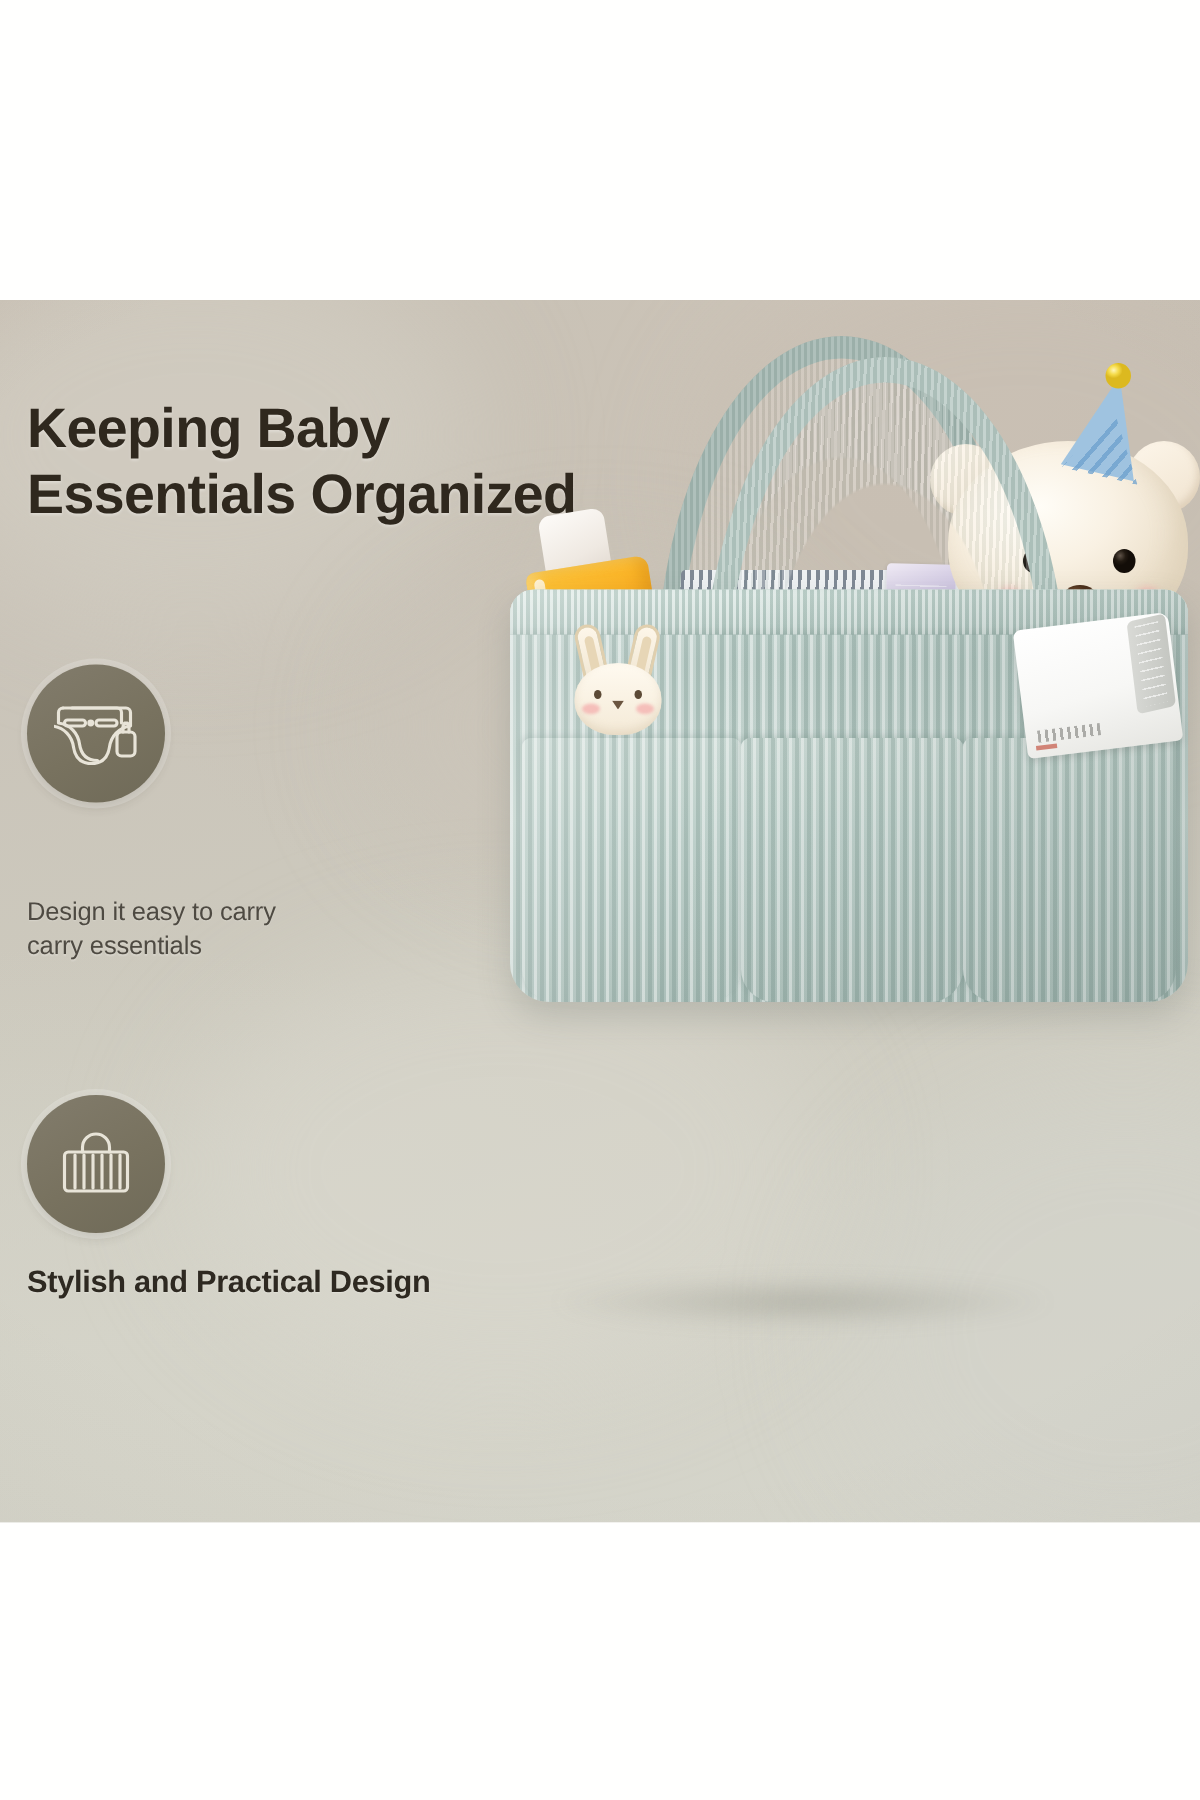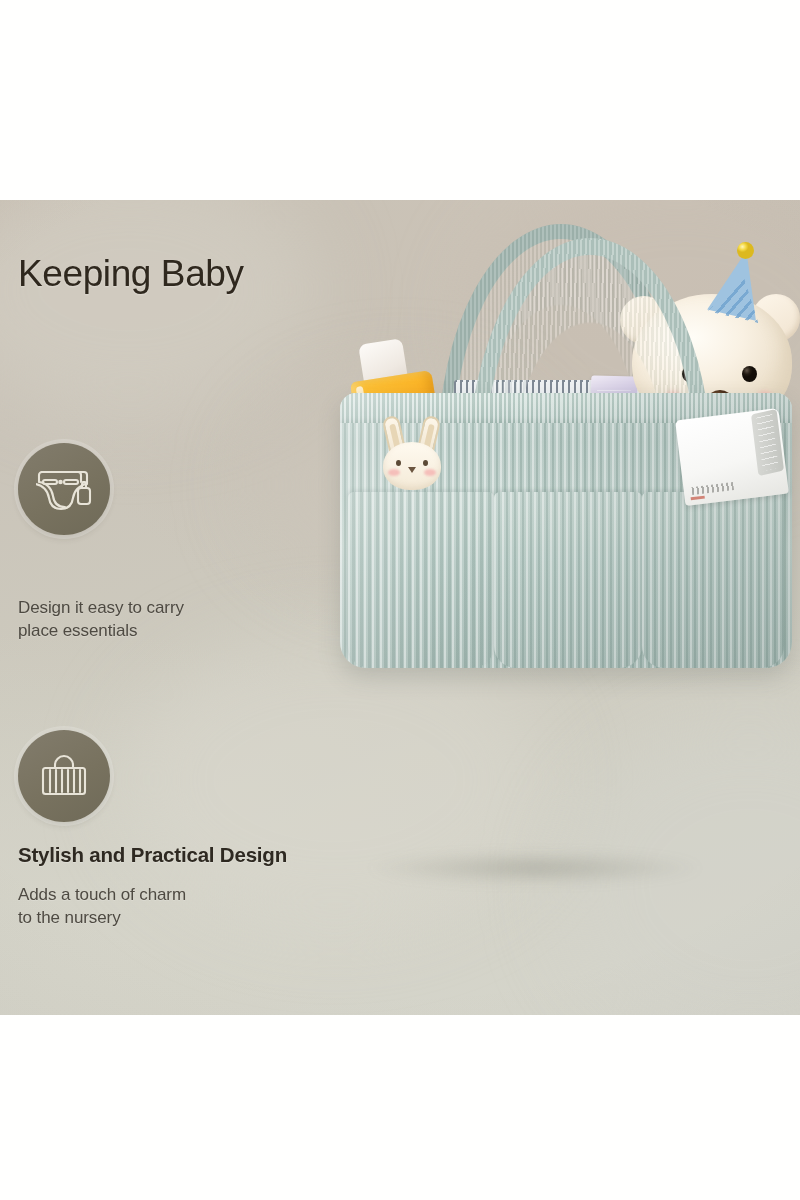--- a/index.html
+++ b/index.html
@@ -33,22 +33,22 @@
   .b3 { left:120px;  top:430px;  width:430px; height:300px; background:rgba(219,218,208,.5); }
   .b4 { left:560px;  top:520px;  width:380px; height:330px; background:rgba(212,212,203,.5); }
   .b5 { left:250px;  top:180px;  width:300px; height:210px; background:rgba(205,198,187,.45); }
   .bg-vignette {
     position:absolute; inset:0;
     background:radial-gradient(130% 100% at 50% 45%, rgba(0,0,0,0) 52%, rgba(90,84,74,.10) 100%);
   }
 
   
   .headline {
-    position:absolute; left:18px; top:52px; width:470px;
-    font-size:37px; line-height:1.19; font-weight:400;
+    position:absolute; left:18px; top:64px; width:470px;
+    font-size:37px; line-height:1.19; font-weight:700;
     color:#2f281e; letter-spacing:-.4px;
     text-shadow:0 1px 2px rgba(255,255,255,.32);
   }
   .headline .l2 { display:block; }
 
   
   .feature { position:absolute; left:18px; width:330px; }
   .feature-1 { top:243px; }
   .feature-2 { top:530px; }
 
@@ -362,20 +362,21 @@
     <div class="bg-base"></div>
     <div class="bg-blotch b1"></div>
     <div class="bg-blotch b2"></div>
     <div class="bg-blotch b3"></div>
     <div class="bg-blotch b4"></div>
     <div class="bg-blotch b5"></div>
     <div class="bg-vignette"></div>
 
     <div class="headline">
       <span>Keeping Baby</span>
+      <span class="l2">Essentials Organized</span>
     </div>
 
     <div class="feature feature-1">
       <div class="icon-circle">
         <svg width="56" height="50" viewBox="0 0 56 50" fill="none" stroke="#e8e4d8" stroke-width="2.1" stroke-linecap="round" stroke-linejoin="round">
           <path d="M6 8 H42 a3 3 0 0 1 3 3 v9 c-8 1 -13 7 -14 14 c-1 7 -5 11 -12 11 c-7 0 -11 -4 -12 -11 c-1 -7 -6 -13 -14 -14" transform="translate(6,0)"></path>
           <path d="M6 8 H42 a3 3 0 0 1 3 3 v7"></path>
           <path d="M6 8 a3 3 0 0 0 -3 3 v7 c8 1 13 7 14 14 c1 7 5 11 12 11"></path>
           <path d="M9 16 H19 a2 2 0 0 1 0 4 H9 a2 2 0 0 1 0 -4 z"></path>
           <path d="M30 16 H40 a2 2 0 0 1 0 4 H30 a2 2 0 0 1 0 -4 z"></path>
@@ -383,37 +384,33 @@
           <rect x="42" y="24" width="12" height="16" rx="3"></rect>
           <path d="M46 24 v-3.5 a2 2 0 0 1 4 0 V24"></path>
           <path d="M47 18 h2"></path>
         </svg>
       </div>
       <div class="feat-title">
         <br>
       </div>
       <div class="feat-sub">
         <span>Design it easy to carry</span><br>
-        <span>place essentials</span>
+        <span>carry essentials</span>
       </div>
     </div>
 
     <div class="feature feature-2">
       <div class="icon-circle">
         <svg width="52" height="50" viewBox="0 0 52 50" fill="none" stroke="#e8e4d8" stroke-width="2.1" stroke-linecap="round" stroke-linejoin="round">
           <path d="M17 17 v-3 a9 9 0 0 1 18 0 v3"></path>
           <rect x="5" y="17" width="42" height="26" rx="2.5"></rect>
           <path d="M12 19 v22 M18 19 v22 M24 19 v22 M30 19 v22 M36 19 v22 M42 19 v22"></path>
         </svg>
       </div>
       <div class="feat-title">Stylish and Practical Design</div>
-      <div class="feat-sub">
-        <span>Adds a touch of charm</span><br>
-        <span>to the nursery</span>
-      </div>
     </div>
 
     <div class="surface-shadow"></div>
 
     <div class="product">
 
       <div class="handle handle-back"></div>
 
       <div class="contents">
         <div class="stripe-fabric"></div>

